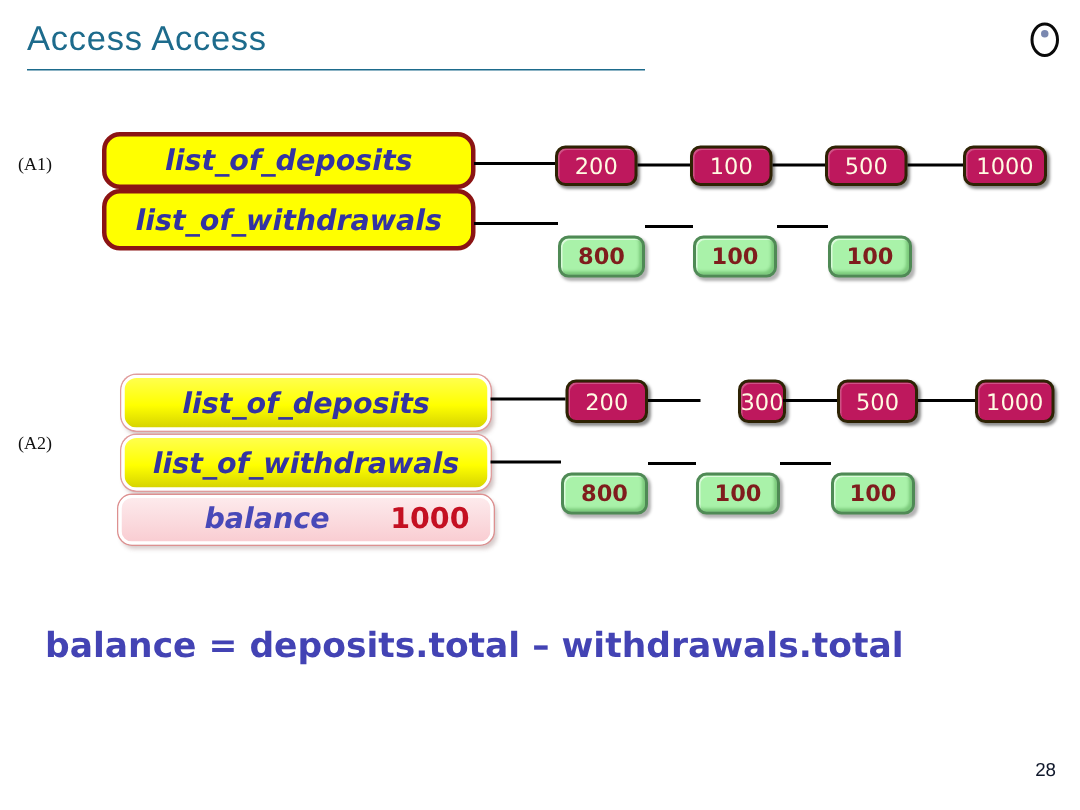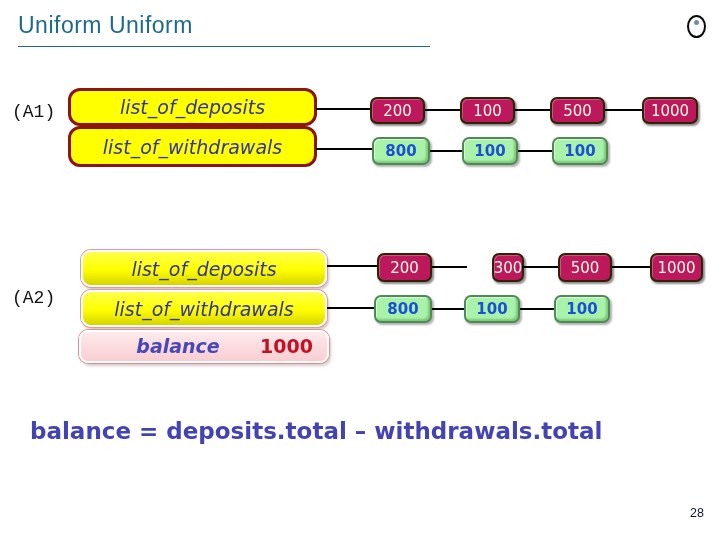--- a/index.html
+++ b/index.html
@@ -23,28 +23,28 @@
     position:absolute; left:687px; top:15px; width:15px; height:19px;
     border:2px solid #0a0a0a; border-radius:50%; background:#fff;
   }
   .logo .dot {
     position:absolute; left:5px; top:3px; width:5px; height:5px;
     border-radius:50%; background:#7a88b0;
   }
 
   
   .group-label {
-    position:absolute; font-family:Liberation Mono, monospace;
-    font-size:18px; color:#111;
+    position:absolute; font-family:Liberation Serif, serif;
+    font-size:12px; color:#111;
   }
 
   
   .fbox {
     position:absolute; display:flex; align-items:center; justify-content:center;
-    font-family:"DejaVu Sans", sans-serif; font-style:italic; font-weight:normal;
+    font-family:"DejaVu Sans", sans-serif; font-style:italic; font-weight:bold;
     color:#3333a2; box-sizing:border-box;
   }
   .fbox-a1 {
     background:#ffff00; border:3px solid #8b1414; border-radius:12px;
     font-size:19px;
   }
   .fbox-a2 {
     background:linear-gradient(180deg,#ffff4d 0%,#ffff00 55%,#d6d400 100%);
     border:2px solid #ffffff; border-radius:10px; font-size:19px;
     box-shadow:0 0 0 1px #e09c9c, 2px 3px 3px rgba(120,80,80,0.35);
@@ -70,22 +70,23 @@
   .node {
     position:absolute; display:flex; align-items:center; justify-content:center;
     font-family:"DejaVu Sans", sans-serif; font-size:15px;
     border-radius:7px; box-sizing:border-box;
   }
   .node-brown {
     background:#be185d; color:#fffbe2; border:2px solid #2e2304;
     box-shadow:inset 1px 1px 0 rgba(255,255,255,0.25), 1.5px 2px 2px rgba(0,0,0,0.45);
   }
   .node-green {
-    background:#a9f2a9; color:#1d4ed8; border:2px solid #4f8a55; font-weight:bold;
+    background:#a9f2a9; color:#7f1d1d; border:2px solid #4f8a55; font-weight:bold;
     box-shadow:inset -2px -2px 2px rgba(20,110,20,0.3), inset 1px 1px 0 rgba(255,255,255,0.6), 1.5px 2px 2px rgba(0,0,0,0.3);
+    margin-top:20px;
   }
 
   
   .hline { position:absolute; height:2px; background:#000; }
 
   
   .formula {
     position:absolute; left:30px; top:418px;
     font-family:"DejaVu Sans", sans-serif; font-weight:bold;
     font-size:23px; color:#4343b4;
@@ -94,21 +95,21 @@
   .page-number {
     position:absolute; right:16px; top:506px;
     font-family:"Liberation Sans", sans-serif; font-size:12.5px; color:#0f172a;
   }
 </style>
 </head>
 <body>
 
 <div class="slide">
 
-  <div class="title">Uniform Uniform</div>
+  <div class="title">Access Access</div>
   <div class="title-rule"></div>
   <div class="logo">
       <span class="dot"></span>
     </div>
 
   <div class="group-label" style="left:12px; top:102px;">(A1)</div>
 
   <div class="fbox fbox-a1" style="left:68px; top:88px; width:249px; height:38px;">list_of_deposits</div>
   <div class="fbox fbox-a1" style="left:68px; top:126px; width:249px; height:41px;">list_of_withdrawals</div>
 

